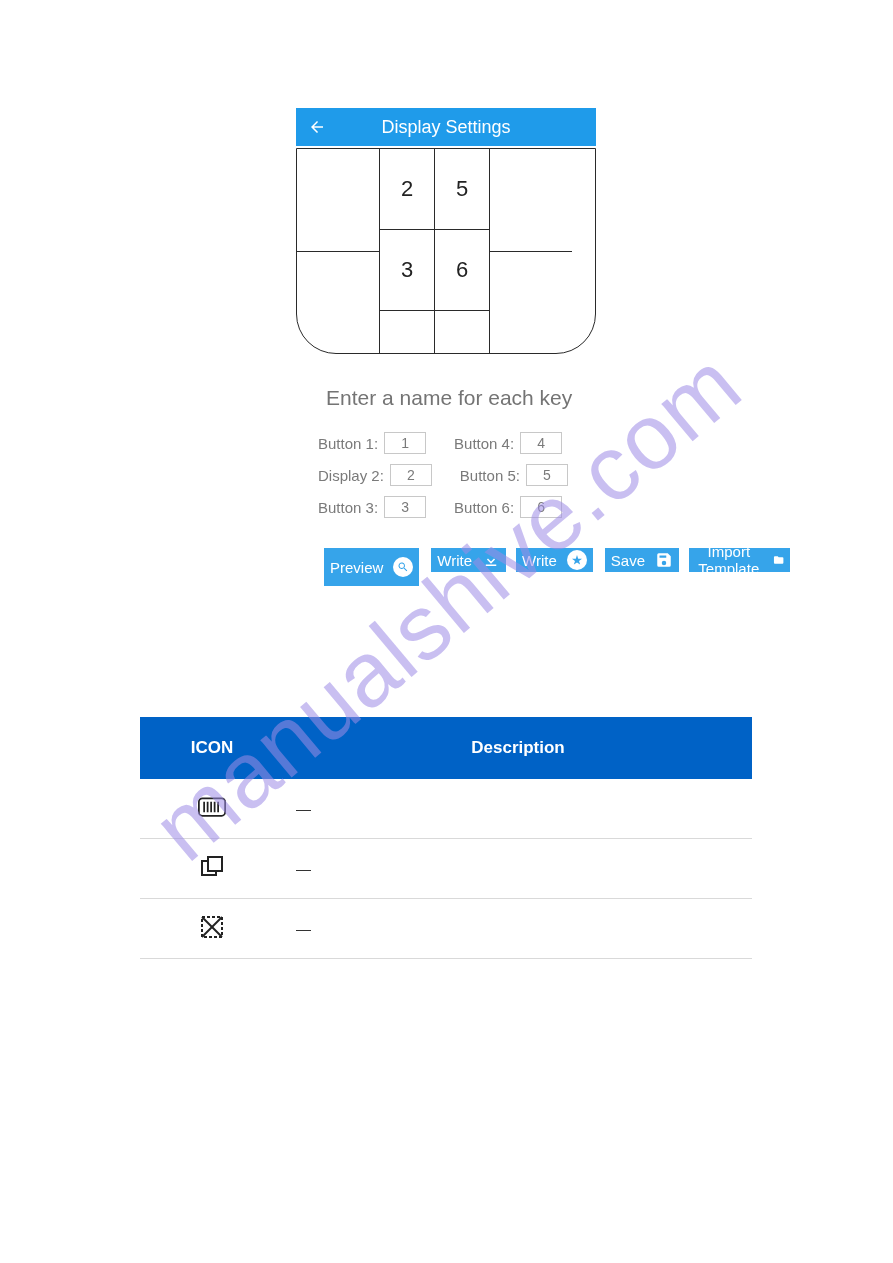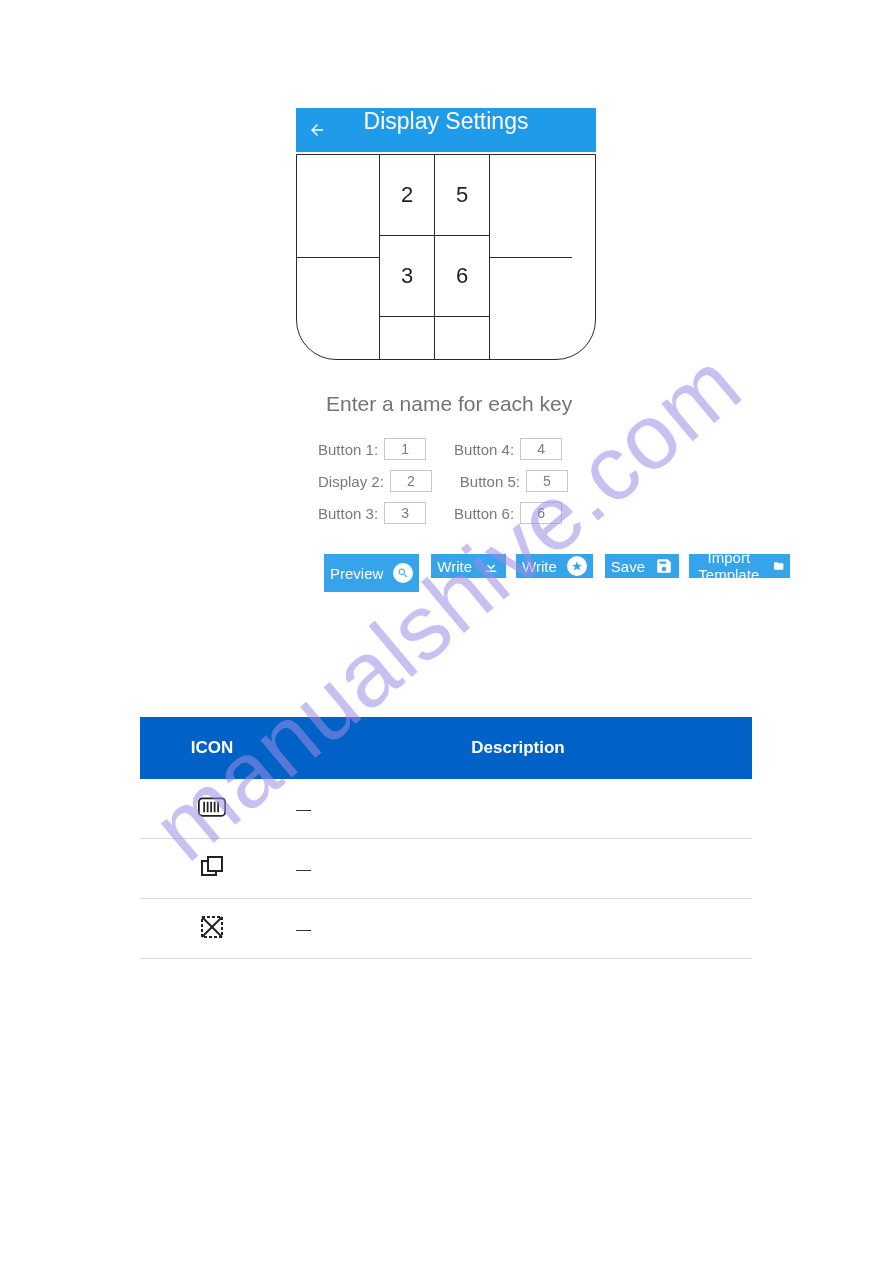--- a/index.html
+++ b/index.html
@@ -1,21 +1,21 @@
 <!DOCTYPE html>
 <html><head>
 <meta charset="utf-8">
 <style>
   html,body{margin:0;padding:0;background:#fff;font-family:Arial,Helvetica,sans-serif;width:893px;height:1263px;overflow:hidden;position:relative}
   .page{position:relative;width:893px;height:1263px}
   
   .wm{position:absolute;left:50%;top:48%;transform:translate(-50%,-50%) rotate(-40deg);font-size:92px;color:#9d8ce6;opacity:.55;font-weight:400;letter-spacing:1px;white-space:nowrap;pointer-events:none;z-index:5}
   
   .mock{position:absolute;left:296px;top:108px;width:300px}
-  .mock-header{height:44px;background:#1f9bea;color:#fff;display:flex;font-size:23px}
+  .mock-header{height:38px;background:#1f9bea;color:#fff;display:flex;align-items:center;font-size:18px}
   .mock-back{width:42px;display:flex;align-items:center;justify-content:center}
   .mock-back svg{width:18px;height:18px;fill:#fff}
   .mock-title{flex:1;text-align:center;margin-left:-42px}
   
   .gridwrap{margin-top:2px;border:1px solid #2a2a2a;border-radius:0 0 40px 40px;overflow:hidden;height:204px;display:flex;background:#fff}
   .gridwrap .col{border-right:1px solid #2a2a2a}
   .gridwrap .col:last-child{border-right:none}
   .gridwrap .col-side{flex:0 0 82px;display:flex;flex-direction:column}
   .gridwrap .col-side .cell{flex:1}
   .gridwrap .col-side .cell:first-child{border-bottom:1px solid #2a2a2a}

